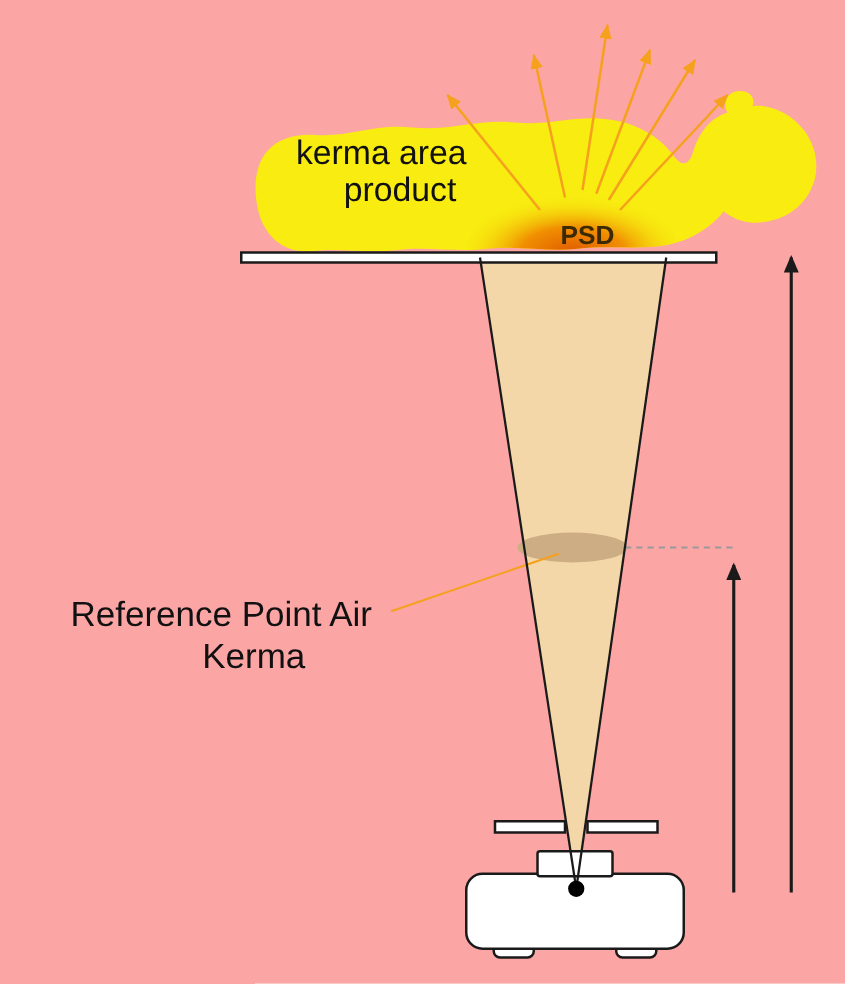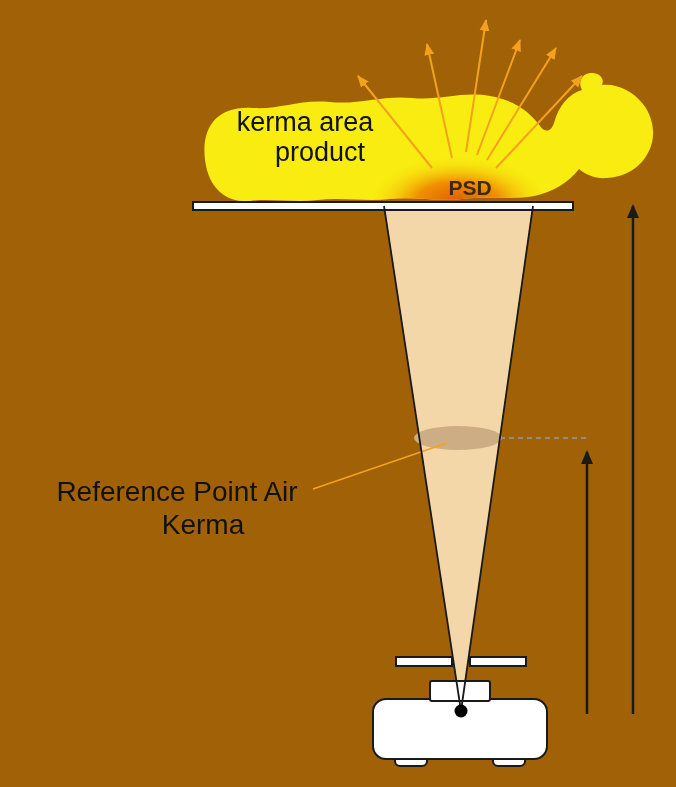--- a/index.html
+++ b/index.html
@@ -1,19 +1,19 @@
 <!DOCTYPE html>
 <html><head>
 <meta charset="utf-8">
 <style>
   html,body{margin:0;padding:0;background:#ffffff;}
   .stage{
     position:relative;
     width:676px;height:787px;
-    background:#a16207;
+    background:#fca5a5;
     font-family:"Liberation Sans", sans-serif;
     overflow:hidden;
   }
   svg text{font-family:"Liberation Sans", sans-serif;}
 </style>
 </head>
 <body>
 
 <div class="stage">
 <svg width="676" height="787" viewBox="0 0 676 787">

